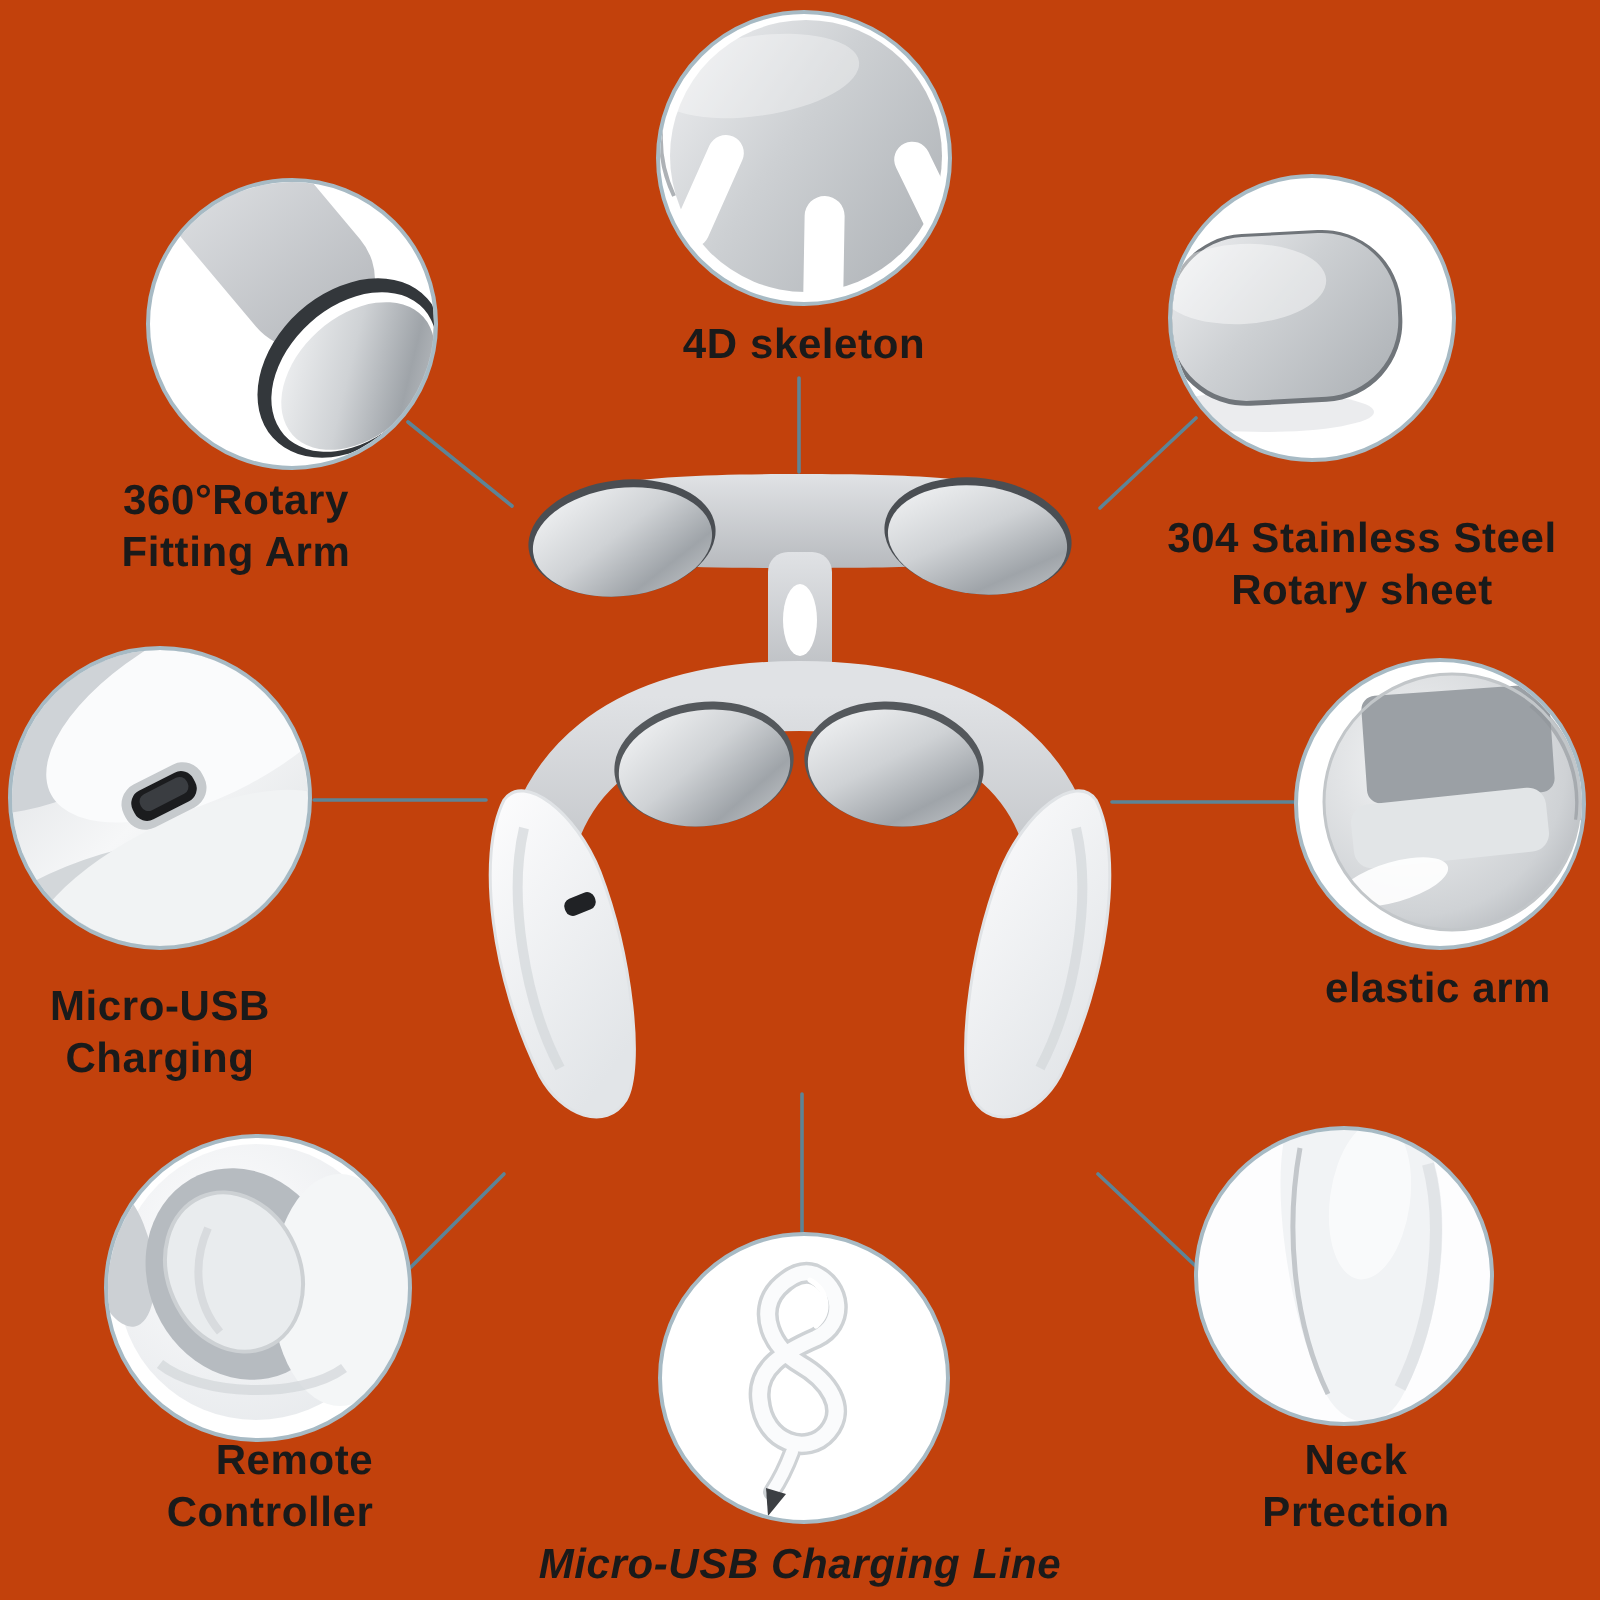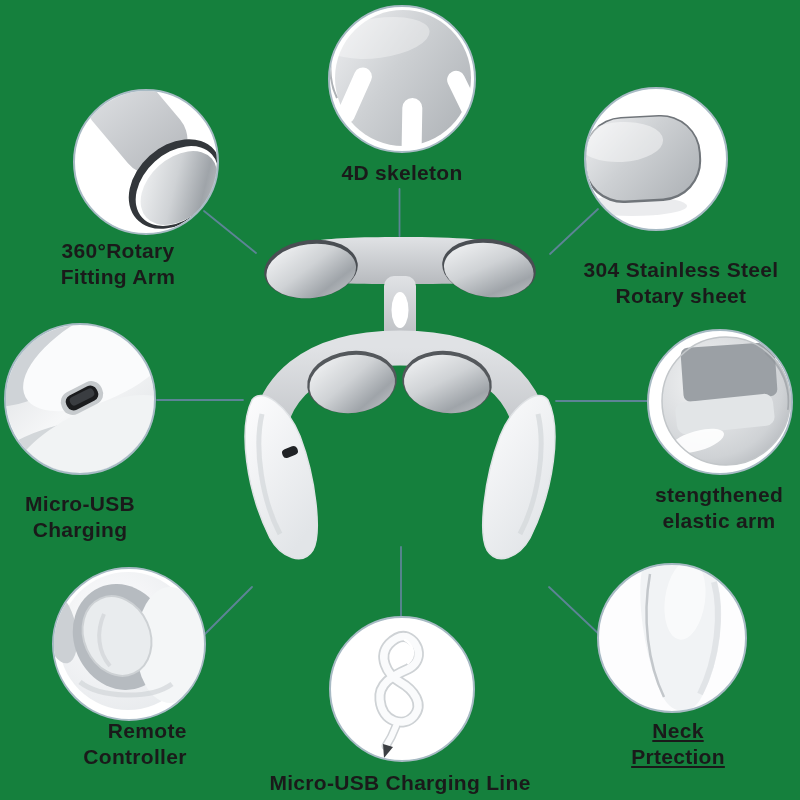--- a/index.html
+++ b/index.html
@@ -1,18 +1,18 @@
 <!DOCTYPE html>
 <html><head>
 <meta charset="utf-8">
 <style>
   html,body { margin:0; padding:0; background:#ffffff; }
   .stage {
     position:relative; width:800px; height:800px;
-    background:#15803d; overflow:hidden;
+    background:#c2410c; overflow:hidden;
     font-family:"Liberation Sans", sans-serif;
   }
   .art { position:absolute; left:0; top:0; width:800px; height:800px; }
   .label {
     position:absolute; transform:translateX(-50%);
     text-align:center; white-space:nowrap;
     font-weight:700; font-size:21px; line-height:26px;
     letter-spacing:0.3px; color:#1a1a1a;
   }
 </style>
@@ -245,31 +245,30 @@
     <div>304 Stainless Steel</div>
     <div>Rotary sheet</div>
   </div>
 
   <div class="label" style="left:80px; top:491px;">
     <div>Micro-USB</div>
     <div>Charging</div>
   </div>
 
   <div class="label" style="left:719px; top:482px;">
-    <div>stengthened</div>
     <div>elastic arm</div>
   </div>
 
   <div class="label" style="left:135px; top:718px;text-align:right;">
     <div>Remote</div>
     <div>Controller</div>
   </div>
 
-  <div class="label" style="left:678px; top:718px;text-decoration:underline;">
+  <div class="label" style="left:678px; top:718px;">
     <div>Neck</div>
     <div>Prtection</div>
   </div>
 
-  <div class="label" style="left:400px; top:770px;">
+  <div class="label" style="left:400px; top:770px;font-style:italic;">
     <div>Micro-USB Charging Line</div>
   </div>
 
 </div>
 
 </body></html>

